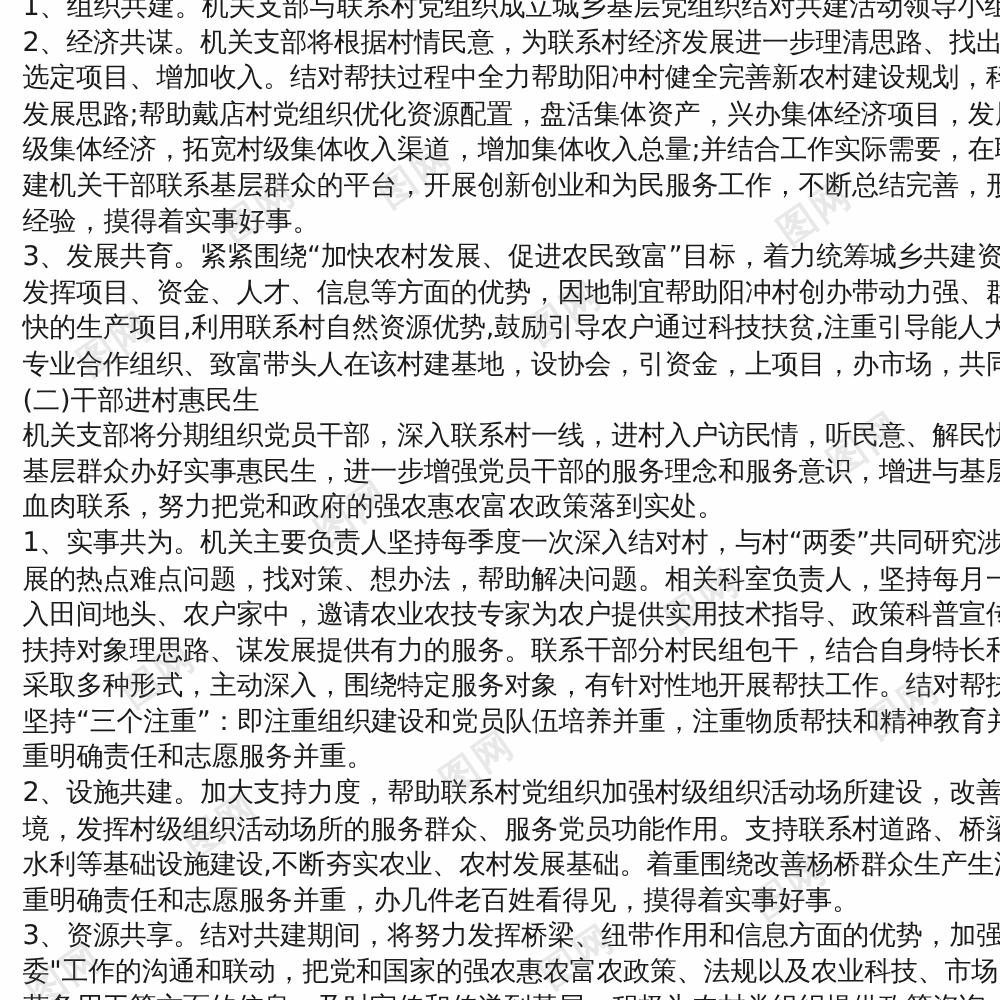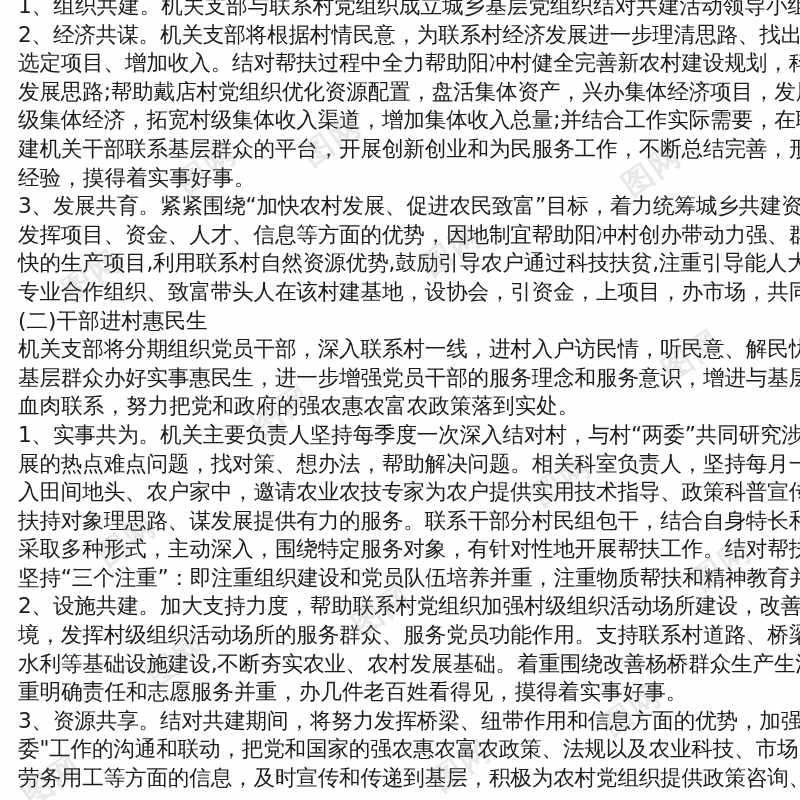--- a/index.html
+++ b/index.html
@@ -750,20 +750,21 @@
         <span>质</span>
         <span>帮</span>
         <span>扶</span>
         <span>和</span>
         <span>精</span>
         <span>神</span>
         <span>教</span>
         <span>育</span>
         <span>并</span>
       </div>
+      <div class="doc-line">重明确责任和志愿服务并重。</div>
       <div class="doc-line justify tight">
         <span>2</span>
         <span>、</span>
         <span>设</span>
         <span>施</span>
         <span>共</span>
         <span>建</span>
         <span>。</span>
         <span>加</span>
         <span>大</span>

